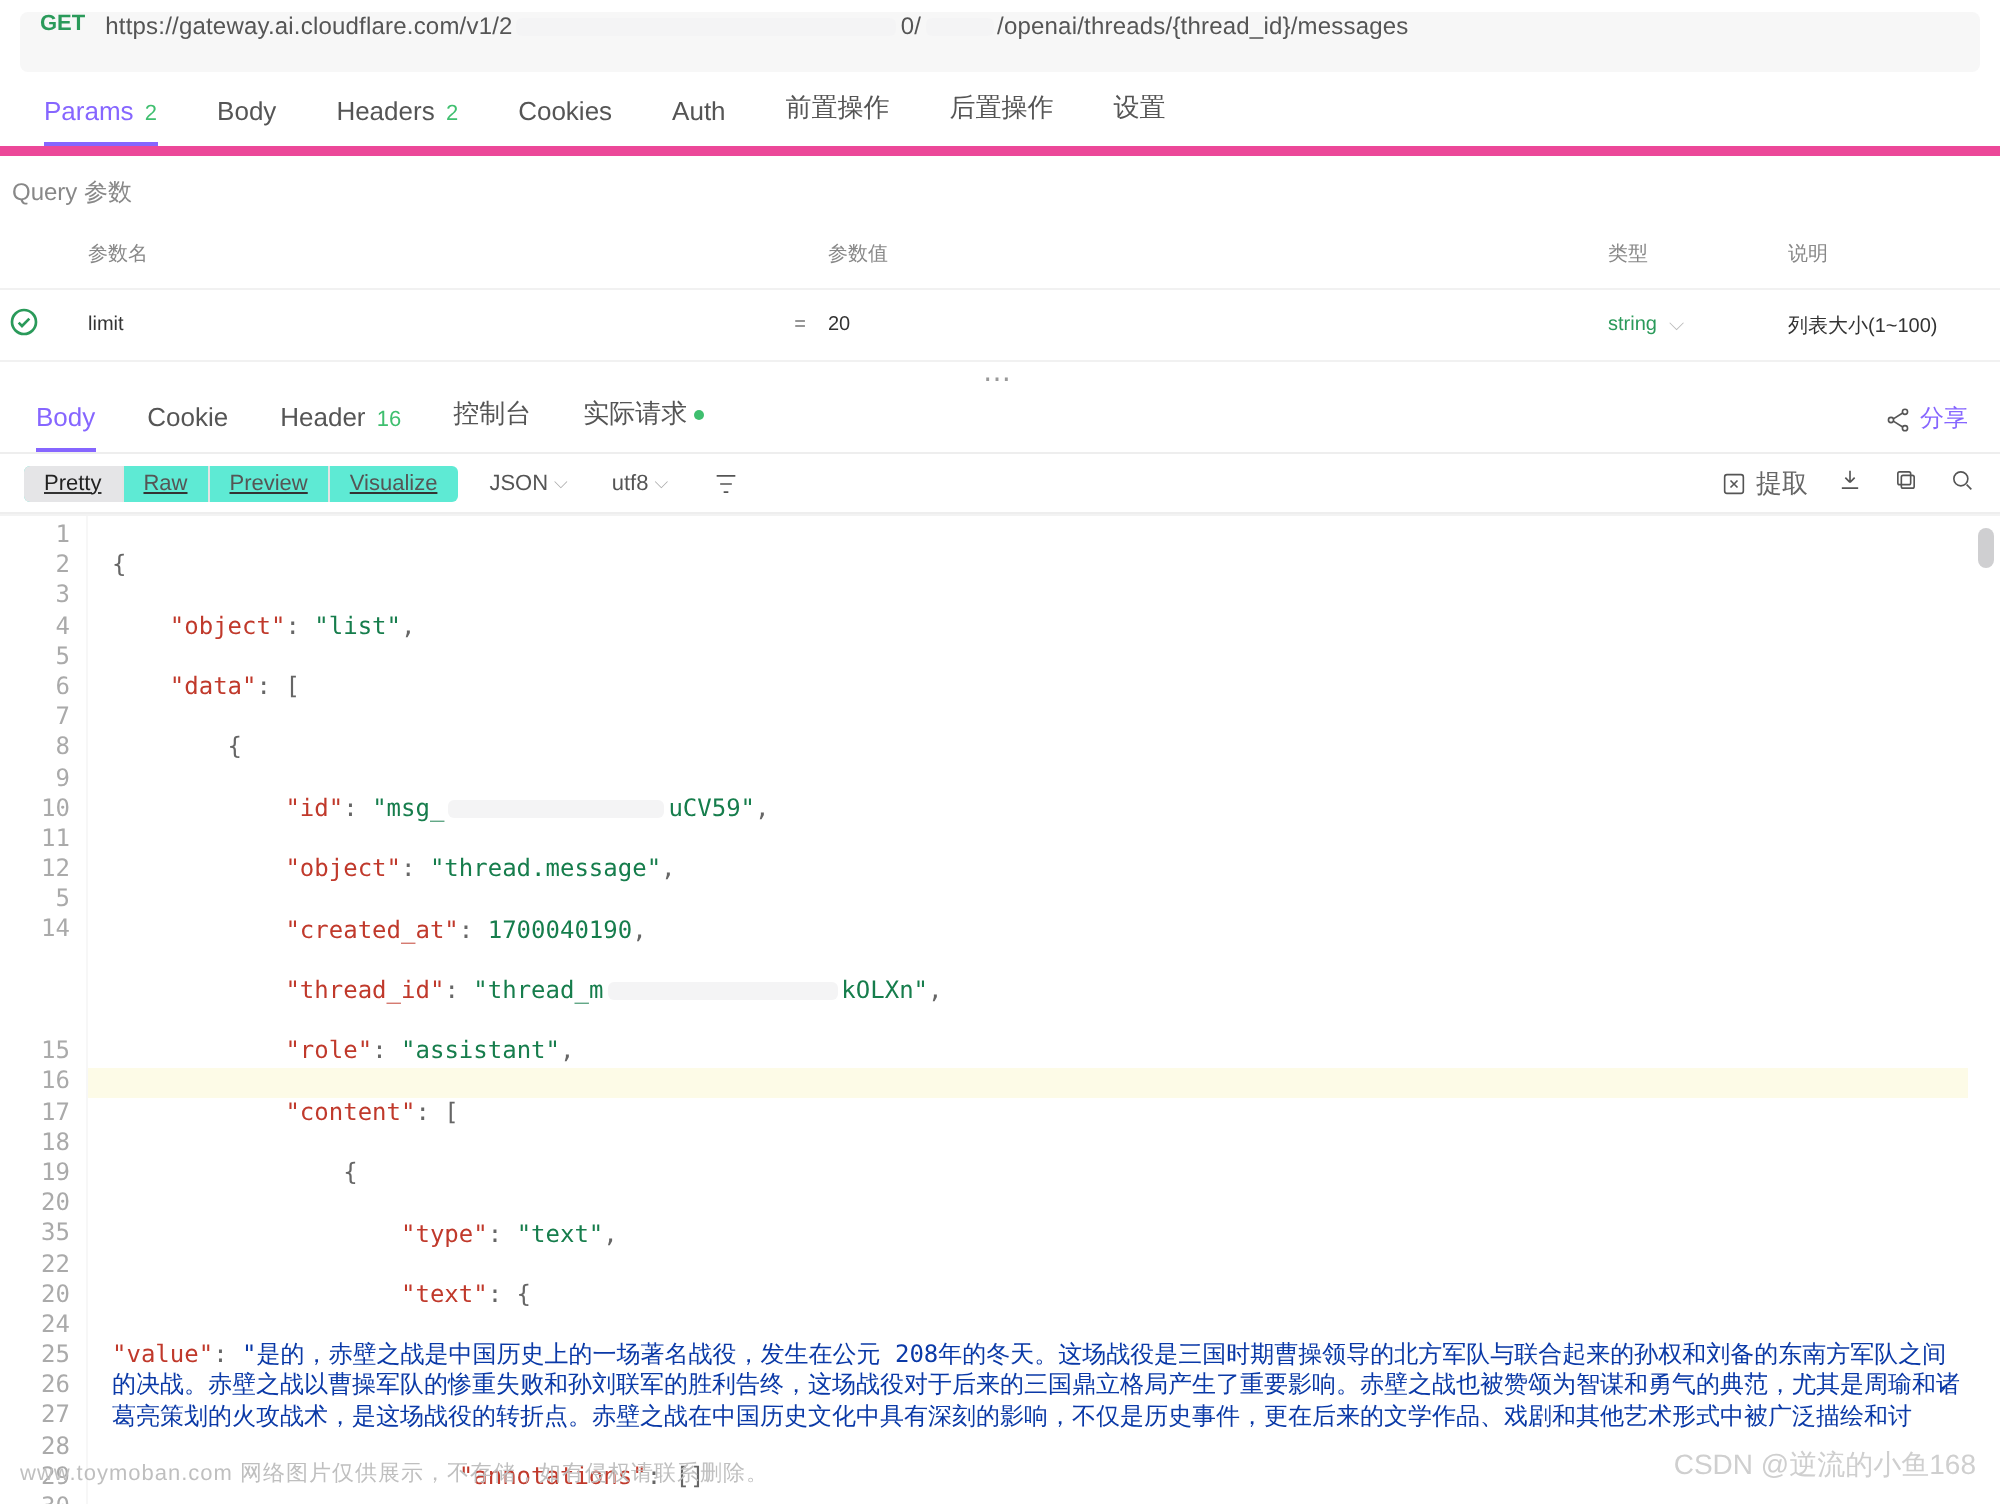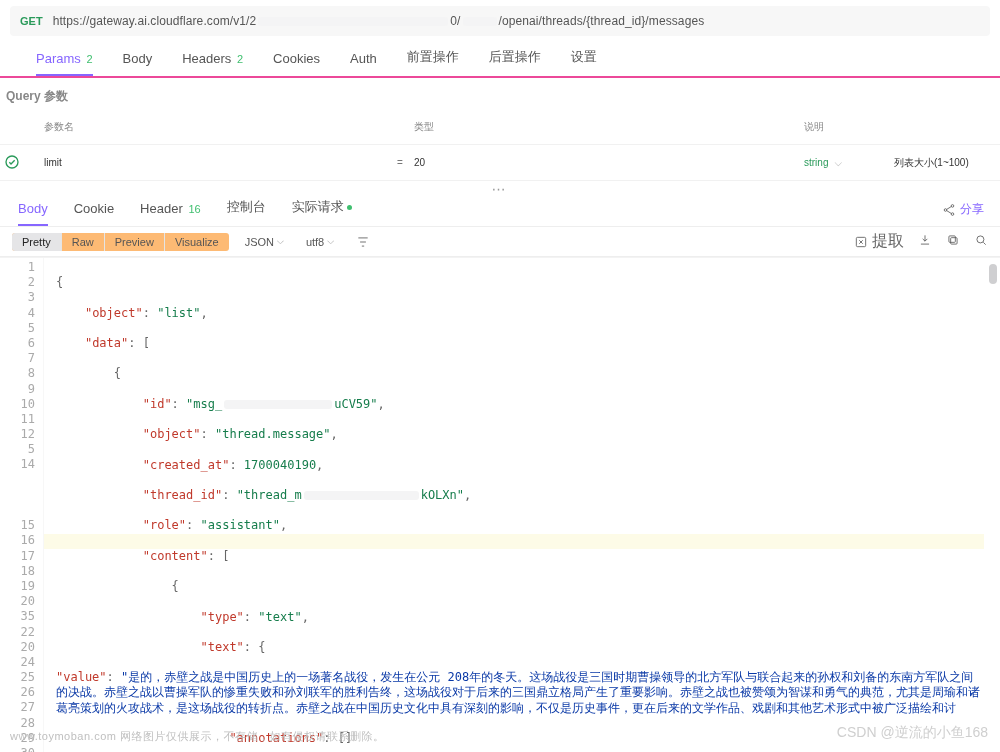--- a/index.html
+++ b/index.html
@@ -1,52 +1,52 @@
 <!DOCTYPE html>
 <html><head>
 <meta charset="utf-8">
 <style>
   * { box-sizing: border-box; margin: 0; padding: 0; }
   body { font-family: "Segoe UI", Arial, "Microsoft YaHei", sans-serif; font-size: 12px; color: #333; background: #fff; width: 1000px; }
 
-  .url-bar { display: flex; align-items: center; background: #f7f7f7; border-radius: 4px; margin: 6px 10px 10px 10px; height: 30px; padding: 0 10px; }
+  .url-bar { display: flex; background: #f7f7f7; border-radius: 4px; margin: 6px 10px 10px 10px; height: 30px; padding: 0 10px; }
   .method { color: #2a9a5a; font-weight: 600; font-size: 11px; margin-right: 10px; }
   .url-text { color: #555; font-size: 12px; letter-spacing: 0.1px; }
 
-  .tabs-row { display: flex; gap: 30px; padding: 0 36px; border-bottom: 2px solid #ec4899; height: 32px; align-items: flex-end; }
+  .tabs-row { display: flex; gap: 30px; padding: 0 22px; border-bottom: 5px solid #ec4899; height: 32px; align-items: flex-end; }
   .tab { padding-bottom: 8px; color: #555; font-size: 13px; cursor: pointer; border-bottom: 2px solid transparent; }
   .tab.active { color: #8666ff; border-bottom-color: #8666ff; }
   .tab .badge { color: #3fbf6f; font-size: 11px; margin-left: 2px; }
 
-  .section-label { color: #888; font-size: 12px; padding: 10px 0 4px 6px; font-weight: bold; }
+  .section-label { color: #888; font-size: 12px; padding: 10px 0 4px 6px; }
 
   .params-header, .params-row { display: grid; grid-template-columns: 40px 350px 20px 390px 90px 1fr; align-items: center; height: 36px; border-bottom: 1px solid #f1f1f1; font-size: 10px; }
   .params-header { color: #888; }
   .params-header > div, .params-row > div { padding: 0 4px; }
   .row-check svg { width: 16px; height:16px; stroke: #2a9a5a; }
   .type-val { color: #2a9a5a; }
   .caret { color: #bbb; margin-left: 6px; }
   .eq { color:#777; text-align:center; }
 
   .dots-row { text-align: center; color: #999; height: 14px; font-size: 14px; letter-spacing: 3px; }
 
   .resp-tabs { display: flex; gap: 26px; padding: 0 18px; border-bottom: 1px solid #eee; height: 32px; align-items: flex-end; position: relative; }
   .resp-tab { padding-bottom: 8px; color: #555; font-size: 13px; cursor: pointer; border-bottom: 2px solid transparent; }
   .resp-tab.active { color: #8666ff; border-bottom-color: #8666ff; }
   .resp-tab .cnt { color: #3fbf6f; font-size: 11px; margin-left: 2px; }
   .dot-green { display:inline-block; width:5px; height:5px; background:#3fbf6f; border-radius:50%; margin-left:3px; vertical-align:middle; }
   .share { position:absolute; right:16px; bottom:8px; color:#8666ff; font-size:12px; cursor:pointer; display:flex; align-items:center; gap:4px; }
 
   .toolbar { display: flex; align-items: center; gap: 2px; padding: 4px 12px; border-bottom: 1px solid #eee; height: 30px; }
-  .fmt-group { display:flex; background:#fdba74; border-radius:3px; overflow:hidden; }
+  .fmt-group { display:flex; background:#5eead4; border-radius:3px; overflow:hidden;text-decoration:underline; }
   .fmt-btn { padding: 3px 10px; font-size: 11px; color:#555; cursor:pointer; border-right:1px solid #e4e4e4; }
   .fmt-btn:last-child{border-right:none;}
   .fmt-btn.sel { background:#e5e5e7; color:#222; }
   .sel-pill { margin-left: 8px; font-size:11px; color:#555; padding:3px 6px; cursor:pointer; display:flex; align-items:flex-start; gap:3px;}
-  .toolbar-right { margin-left:auto; display:flex; gap:14px; color:#666; align-items:center; font-size:16px; }
+  .toolbar-right { margin-left:auto; display:flex; gap:14px; color:#666; align-items:center; font-size:13px; }
   .ticon{width:14px;height:14px;stroke:#555;fill:none;stroke-width:1.4;}
 
   .editor { position: relative; font-family: Consolas, Menlo, monospace; font-size: 12px; line-height: 15.2px; border-top:1px solid #f3f3f3; height: 530px; overflow:hidden; }
   .gutter { position:absolute; left:0; top:0; width:44px; background:#fff; text-align:right; color:#aaa; padding: 2px 8px 0 0; border-right:1px solid #f7f7f7;}
   .gutter div{height:15.2px;}
   .code { position:absolute; left:56px; right:16px; top:2px; white-space: pre; }
   .code .line{height:15.2px;}
   .k{color:#c0392b;} 
   .s{color:#167d4c;} 
   .n{color:#167d4c;}
@@ -81,20 +81,21 @@
   <div class="tab">后置操作</div>
   <div class="tab">设置</div>
 </div>
 
 <div class="section-label">Query 参数</div>
 
 <div class="params-header">
   <div></div>
   <div>参数名</div>
   <div></div>
+  <div>参数值</div>
   <div>类型</div>
   <div>说明</div>
 </div>
 
 <div class="params-row">
   <div class="row-check">
     <svg viewBox="0 0 24 24" fill="none" stroke-width="2">
         <circle cx="12" cy="12" r="9"></circle>
         <path d="M8 12.5l2.5 2.5L16 9.5"></path>
       </svg>

